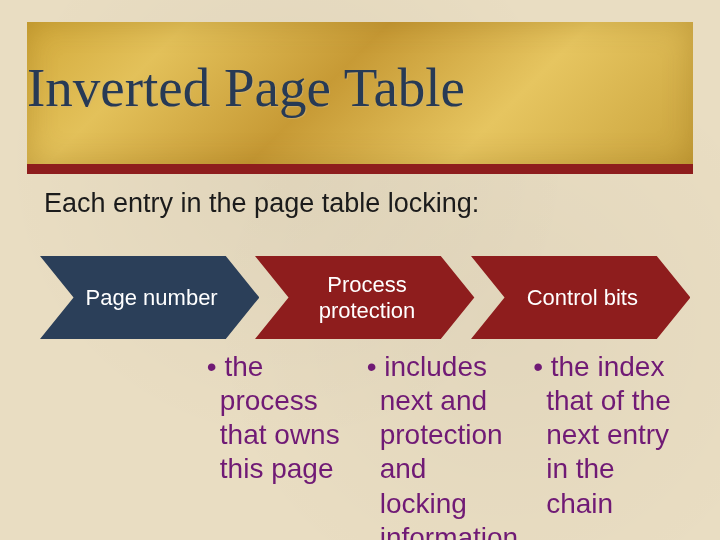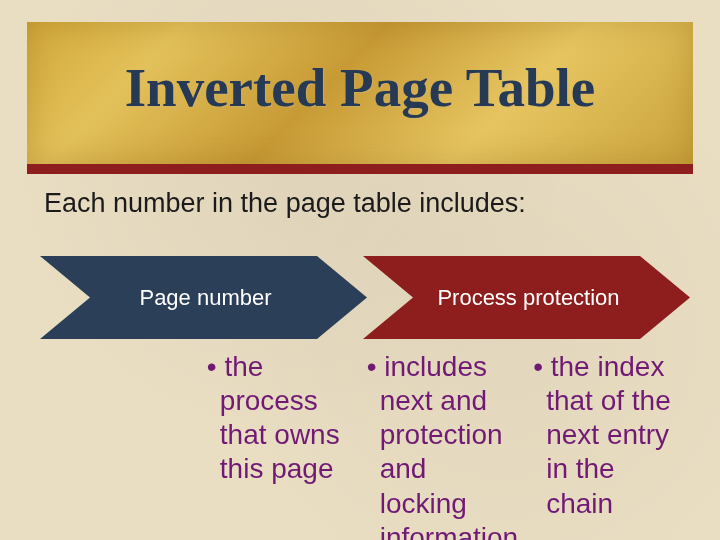--- a/index.html
+++ b/index.html
@@ -3,55 +3,61 @@
 <meta charset="utf-8">
 <style>
   html,body{margin:0;padding:0;width:720px;height:540px;overflow:hidden;font-family:Arial,Helvetica,sans-serif}
   .slide{position:relative;width:720px;height:540px;background:#e9ddc2}
   .slide::before{content:"";position:absolute;inset:0;background:
     radial-gradient(circle at 40% 30%, rgba(0,0,0,0.04) 0%, transparent 50%),
     radial-gradient(circle at 70% 60%, rgba(0,0,0,0.03) 0%, transparent 50%);pointer-events:none}
   .title-band{position:absolute;left:27px;top:22px;right:27px;height:142px;
     background:linear-gradient(135deg,#d2a93a 0%,#e3c15a 20%,#c79a35 45%,#e6c560 70%,#caa33c 100%);
     box-shadow:inset 0 0 30px rgba(120,80,0,0.25);border-bottom:10px solid #8e1d1d}
-  .title{position:absolute;left:0;right:0;top:34px;text-align:center;font-size:55px;
-    font-weight:bold;color:#273a55;font-family:"Times New Roman",Georgia,serif;
+  .title{position:absolute;left:0;right:0;top:34px;font-size:55px;
+    font-weight:normal;color:#273a55;font-family:"Times New Roman",Georgia,serif;
     text-shadow:1px 1px 1px rgba(210,180,120,0.6)}
   .subhead{position:absolute;left:44px;top:188px;font-size:27px;color:#1b1b1b}
   .row{position:absolute;left:40px;right:34px;top:256px;height:104px;display:flex}
   .chev{flex:1;position:relative;height:83px;display:flex;align-items:center;justify-content:center;
     color:#fff;font-size:22px;line-height:1.15;text-align:center;margin-right:-4px}
   .chev svg{position:absolute;inset:0;width:100%;height:100%;z-index:0}
   .chev span{position:relative;z-index:1;padding:0 28px 0 32px}
   .descs{position:absolute;left:40px;right:34px;top:350px;display:flex}
   .desc{flex:1;padding:0 8px 0 4px;font-size:28px;color:#701a75;line-height:1.22;
     text-indent:-13px;margin-left:16px}
 </style>
 </head>
 <body>
 
 <div class="slide">
   <div class="title-band">
     <div class="title">Inverted Page Table</div>
   </div>
-  <div class="subhead">Each number in the page table includes:</div>
+  <div class="subhead">Each entry in the page table locking:</div>
 
   <div class="row">
     <div class="chev">
       <svg viewBox="0 0 170 83" preserveAspectRatio="none">
           <polygon points="0,0 144,0 170,41.5 144,83 0,83 26,41.5" fill="#2b3f59"></polygon>
         </svg>
       <span>Page number</span>
     </div>
     <div class="chev">
       <svg viewBox="0 0 170 83" preserveAspectRatio="none">
           <polygon points="0,0 144,0 170,41.5 144,83 0,83 26,41.5" fill="#8e1d1d"></polygon>
         </svg>
       <span>Process protection</span>
     </div>
+    <div class="chev">
+      <svg viewBox="0 0 170 83" preserveAspectRatio="none">
+          <polygon points="0,0 144,0 170,41.5 144,83 0,83 26,41.5" fill="#8e1d1d"></polygon>
+        </svg>
+      <span>Control bits</span>
+    </div>
   </div>
 
   <div class="descs">
     <div class="desc"></div>
     <div class="desc">• the process that owns this page</div>
     <div class="desc">• includes next and protection and locking information</div>
     <div class="desc">• the index that of the next entry in the chain</div>
   </div>
 </div>
 

